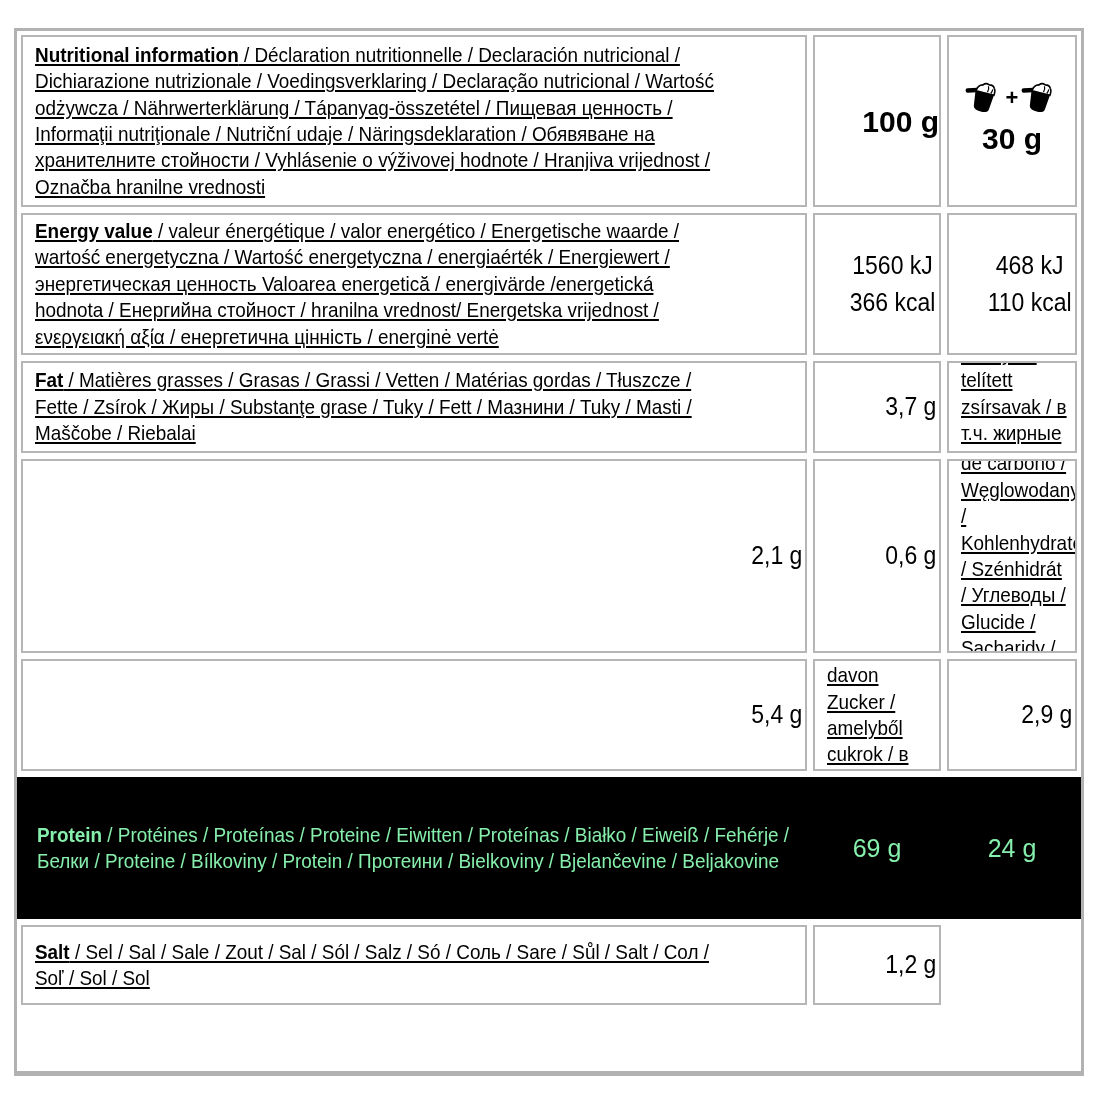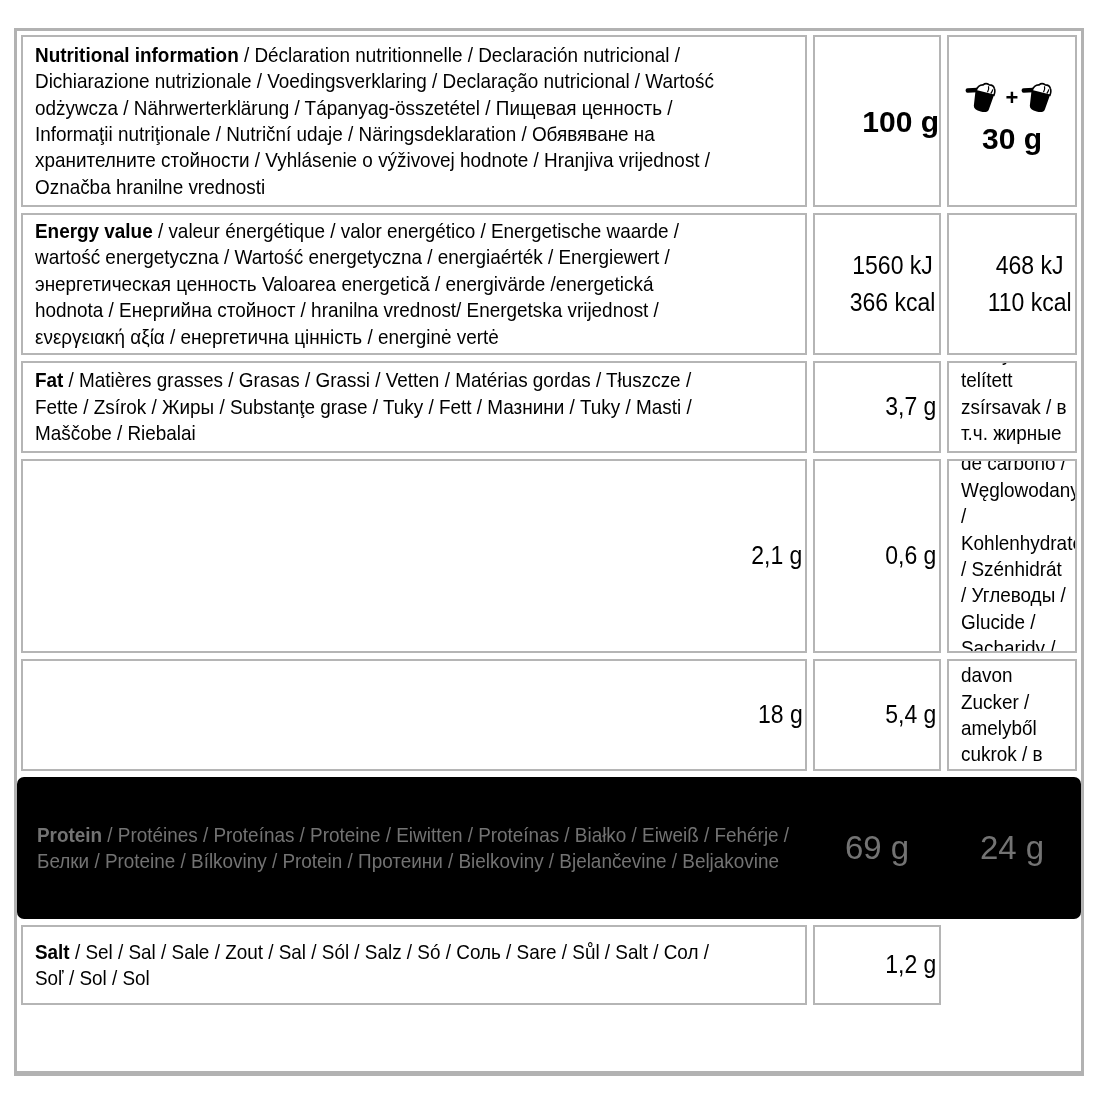--- a/index.html
+++ b/index.html
@@ -12,37 +12,37 @@
   .grid{
     display:grid;width:100%;height:100%;
     grid-template-columns:1fr 128px 130px;
     grid-template-rows:172px 142px 92px 194px 112px 142px 80px 50px;
     gap:6px;
   }
   .cell{
     box-sizing:border-box;border:2px solid #b5b5b5;background:#fff;
     display:flex;align-items:center;overflow:hidden;
   }
-  .lbl{padding:4px 8px 4px 12px;}
+  .lbl{padding:4px 8px 4px 12px;text-decoration:underline;}
   .cond{width:111%;transform:scaleX(0.9);transform-origin:left center;
         font-size:21px;line-height:1.26;letter-spacing:0px;}
   .term{font-weight:bold;}
   .val{justify-content:flex-end;text-align:center;font-size:25px;line-height:1.5;}
   .valtxt{white-space:pre-line;transform:scaleX(0.92);}
   .hdrqty{font-size:30px;font-weight:bold;}
   .servcell{flex-direction:column;justify-content:center;gap:2px;}
   .scoops{display:flex;align-items:center;gap:3px;}
   .plus{font-size:22px;font-weight:bold;line-height:1;}
   .band{
-    grid-column:1/-1;background:#000;color:#737373;margin:0 -4px;
+    grid-column:1/-1;background:#000;color:#86efac;margin:0 -4px;
     display:grid;grid-template-columns:1fr 128px 130px;gap:6px;
-    align-items:center;padding:0 4px;box-sizing:border-box;border-radius:7px;
+    align-items:center;padding:0 4px;box-sizing:border-box;
   }
   .band .lblb{padding:4px 8px 4px 16px;}
-  .band .valb{text-align:center;font-size:33px;}
+  .band .valb{text-align:center;font-size:25px;}
   svg{display:block;}
 </style>
 </head>
 <body>
 
 <div class="panel">
   <div class="grid">
 
     <div class="cell lbl">
       <div class="cond"><span class="term">Nutritional information</span><span> / Déclaration nutritionnelle / Declaración nutricional / Dichiarazione nutrizionale / Voedingsverklaring / Declaração nutricional / Wartość odżywcza / Nährwerterklärung / Tápanyag-összetétel / Пищевая ценность / Informaţii nutriţionale / Nutriční udaje / Näringsdeklaration / Обявяване на хранителните стойности / Vyhlásenie o výživovej hodnote / Hranjiva vrijednost / Označba hranilne vrednosti</span></div>
@@ -105,29 +105,29 @@
         <span class="valtxt">2,1 g</span>
       </div>
     <div class="cell val">
         <span class="valtxt">0,6 g</span>
       </div>
 
     <div class="cell lbl">
       <div class="cond"><span class="term">Carbohydrate</span><span> / Glucides / Hidratos de carbono / Carboidrati / Koolhydraten / Hidratos de carbono / Węglowodany / Kohlenhydrate / Szénhidrát / Углеводы / Glucide / Sacharidy / Kolhydrater / Въглехидрати / Glycidy / Ugljikohidrati / Ogljikovi hidrati</span></div>
     </div>
     <div class="cell val">
-        <span class="valtxt">18 g</span>
-      </div>
-    <div class="cell val">
         <span class="valtxt">5,4 g</span>
       </div>
 
     <div class="cell lbl">
       <div class="cond"><span class="term">of which sugars</span><span> / dont sucres / de los cuales azúcares / di cui zuccheri / waarvan suikers / dos quais açúcares / w tym cukry / davon Zucker / amelyből cukrok / в т.ч. Сахара / din care zaharuri / z toho cukry / varav sockerarter / от които захари / z toho cukry / od toga šećeri / od tega sladkorji</span></div>
     </div>
+    <div class="cell val">
+        <span class="valtxt">2,9 g</span>
+      </div>
 
     <div class="band">
       <div class="lblb">
         <div class="cond"><span class="term">Protein</span><span> / Protéines / Proteínas / Proteine / Eiwitten / Proteínas / Białko / Eiweiß / Fehérje / Белки / Proteine / Bílkoviny / Protein / Протеини / Bielkoviny / Bjelančevine / Beljakovine</span></div>
       </div>
       <div class="valb"><span class="valtxt">69 g</span></div>
       <div class="valb"><span class="valtxt">24 g</span></div>
     </div>
 
     <div class="cell lbl">

